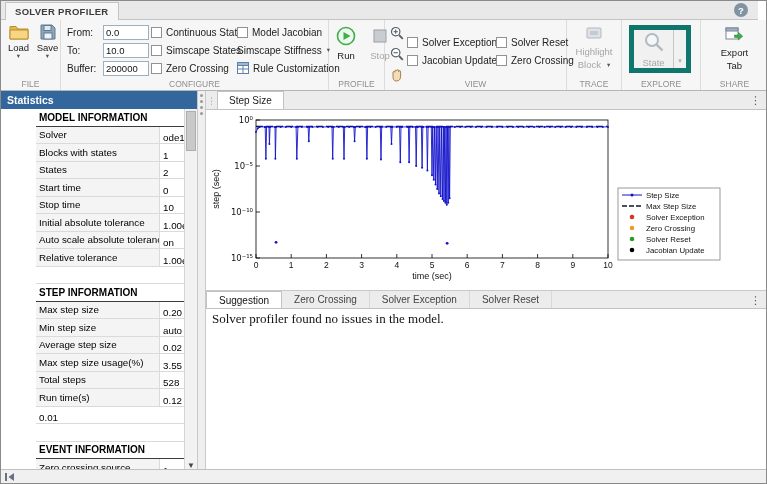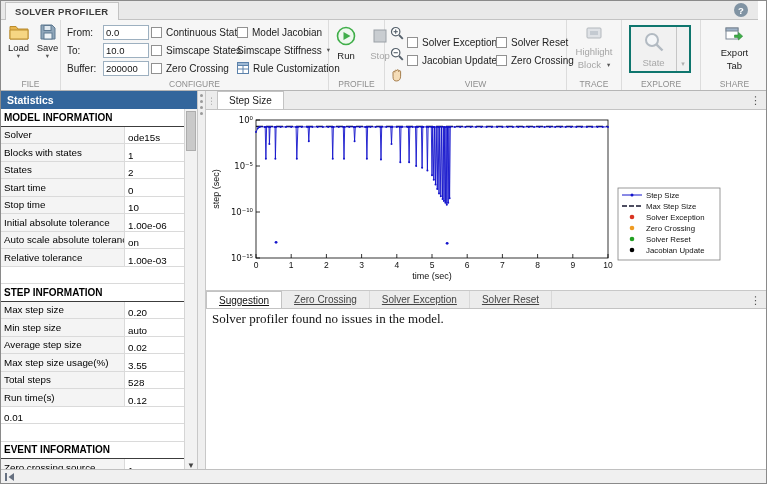--- a/index.html
+++ b/index.html
@@ -34,33 +34,33 @@
   .cfg-row input { width:46px; height:15px; border:1px solid #9db0c0; font-size:9.5px; padding:0 2px; font-family:inherit; color:#111; }
   .cfg-checks { width:84px; padding-left:2px; }
   .cfg-col3 { flex:1; padding-left:4px; }
   .sec-profile { width:56px; } .sec-profile .inner { display:flex; gap:14px; padding:6px 0 0 7px; }
   .sec-view { width:182px; } .sec-view .inner { display:flex; padding:4px 0 0 5px; }
   .view-icons { width:19px; display:flex; flex-direction:column; gap:3px; padding-top:2px; }
   .view-col1 { width:92px; padding-top:9px; padding-left:3px; }
   .view-col2 { flex:1; padding-top:9px; }
   .sec-trace { width:55px; } .sec-trace .inner { padding-top:6px; display:flex; justify-content:center; }
   .sec-explore { width:79px; } .sec-explore .inner { padding:5px 0 0 7px; }
-  .state-btn { width:62px; height:48px; border:2px solid #0f766e; background:#f1f1f1; display:flex; }
+  .state-btn { width:62px; height:48px; border:5px solid #0f766e; background:#f1f1f1; display:flex; }
   .state-main { flex:1; display:flex; flex-direction:column; align-items:center; justify-content:center; color:#a8a8a8; font-size:9.5px; gap:2px; }
   .state-dd { width:13px; border-left:1px solid #c6c6c6; display:flex; align-items:flex-end; justify-content:center; color:#b0b0b0; font-size:7px; padding-bottom:3px; }
   .sec-share { width:67px; border-right:none; } .sec-share .inner { padding-top:5px; display:flex; justify-content:center; }
 
   
   .content { position:absolute; top:90px; left:0; right:0; height:380px; }
 
   .left-panel { position:absolute; left:0; top:0; width:197px; height:380px; background:#fff; border-right:1px solid #c8c8c8; }
   .panel-header { height:18px; background:#33669c; color:#fff; font-size:10.5px; font-weight:bold;
                   display:flex; align-items:center; padding-left:6px; }
   .stats-table { position:absolute; top:18px; left:0; right:13px; bottom:0; overflow:hidden; background:#fff; }
-  .srow { display:flex; height:17.5px; border-bottom:1px solid #dadada; font-size:9.8px; align-items:stretch; white-space:nowrap; }
+  .srow { display:flex; height:17.5px; border-bottom:1px solid #dadada; font-size:9.8px; align-items:stretch; white-space:nowrap;margin-left:35px; }
   .srow.shead { font-weight:bold; border-bottom:1px solid #3c3c3c; align-items:center; padding-left:3px; font-size:10px; }
   .srow.spacer { background:#fff; }
   .srow .cl { width:124px; padding:0 3px; background:#f4f4f4; border-right:1px solid #dadada; display:flex; align-items:center; overflow:hidden; }
   .srow .cv { flex:1; padding:11px 3px; display:flex; align-items:center; overflow:hidden; }
   .vscroll { position:absolute; top:18px; right:0; width:13px; bottom:0; background:#f2f2f2; border-left:1px solid #d5d5d5; }
   .vthumb { position:absolute; top:2px; left:1px; width:10px; height:40px; background:#c9c9c9; border:1px solid #adadad; }
   .varrow { position:absolute; bottom:1px; left:0; width:12px; text-align:center; font-size:8px; color:#444; }
 
   .splitter { position:absolute; left:197px; top:0; width:8px; height:380px; background:#efefef; border-right:1px solid #c8c8c8; }
   .splitter i { display:block; width:3px; height:3px; border-radius:50%; background:#9a9a9a; margin:3px auto 0; }
@@ -69,21 +69,21 @@
   .doc-tabbar { height:19px; background:#ececec; border-bottom:1px solid #c3c3c3; position:relative; display:flex; align-items:flex-end; }
   .doc-grip { width:11px; text-align:center; color:#a0a0a0; font-size:9px; padding-bottom:3px; }
   .doc-tab { height:18px; padding:0 11px; background:#fff; border:1px solid #c3c3c3; border-bottom:none;
              font-size:10px; color:#222; display:flex; align-items:center; }
   .menu-dots { position:absolute; right:5px; top:3px; color:#555; font-size:11px; line-height:13px; }
 
   .chart-wrap { height:180px; background:#fff; position:relative; }
 
   .bottom-tabbar { height:19px; background:#ececec; border-top:1px solid #c8c8c8; border-bottom:1px solid #c3c3c3;
                    display:flex; align-items:stretch; position:relative; }
-  .btab { padding:0 12px; font-size:10px; color:#444; display:flex; align-items:center; border-right:1px solid #d8d8d8;text-decoration:underline; }
+  .btab { padding:0 12px; font-size:10px; color:#444; display:flex; align-items:center; border-right:1px solid #d8d8d8; }
   .btab.active { background:#fff; border:1px solid #c3c3c3; border-bottom:none; color:#111; }
   .bottom-content { background:#fff; height:161px; padding:2px 6px; font-family:"Liberation Serif", serif; font-size:13px; color:#111; }
 
   .statusbar { position:absolute; bottom:0; left:0; right:0; height:14px; background:#f0f0f0; border-top:1px solid #c0c0c0;
                display:flex; align-items:center; padding-left:3px; }
 </style>
 </head>
 <body>
 
 <div class="app">

